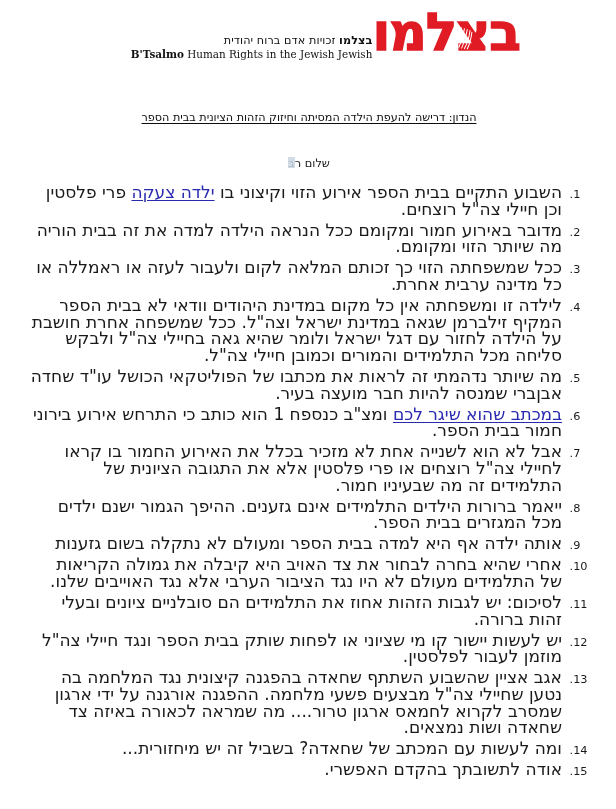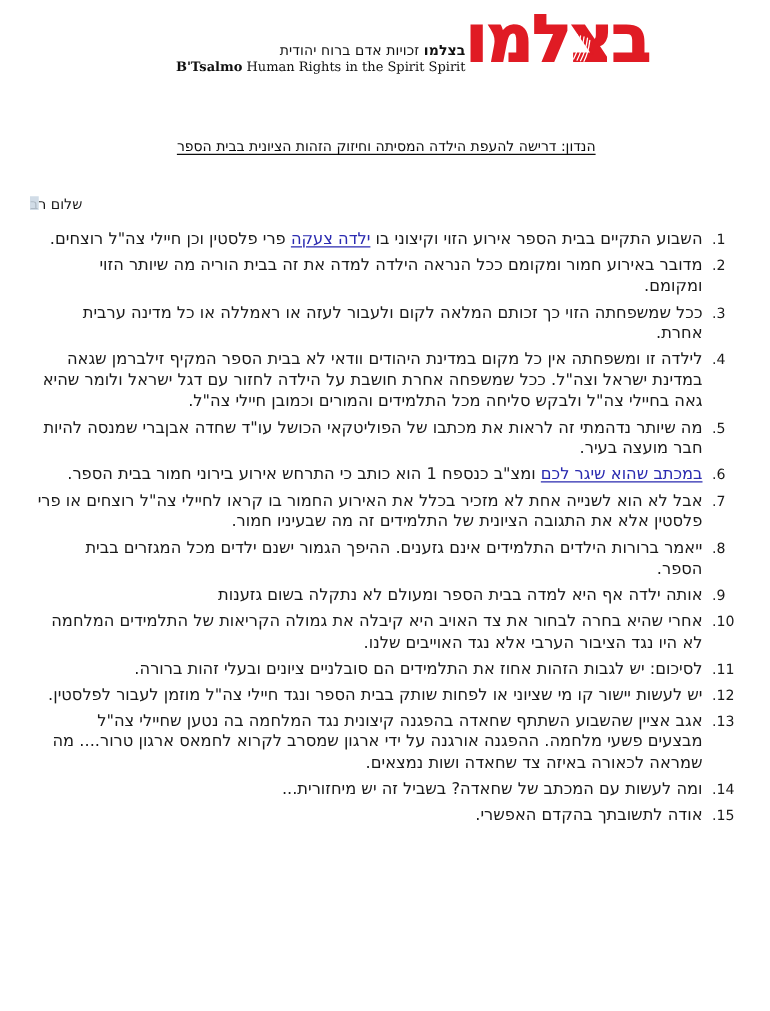--- a/index.html
+++ b/index.html
@@ -117,21 +117,21 @@
     text-align: center;
     font-size: 10.6px;
     font-style: italic;
     direction: rtl;
     color: #1a1a1a;
     white-space: nowrap;
   }
 
   .greeting {
     margin-top: 32px;
-    text-align: left;
+    text-align: center;
     font-size: 11.4px;
     direction: rtl;
     position: relative;
   }
   .caret-artifact {
     display: inline-block;
     width: 7px;
     height: 11px;
     background: #c9d6e3;
     vertical-align: -1px;
@@ -139,21 +139,21 @@
     opacity: .85;
   }
 
   ol.items {
     margin: 14px 0 0 0;
     padding: 0 28px 0 6px;
     direction: rtl;
     list-style-position: outside;
   }
   ol.items > li {
-    font-size: 13px;
+    font-size: 17px;
     line-height: 16.6px;
     margin-bottom: 4.5px;
     padding-right: 4px;
     color: #1a1a1a;
   }
   ol.items > li::marker {
     font-size: 11.3px;
     color: #1a1a1a;
   }
   a.doclink {
@@ -176,21 +176,21 @@
           <path d="M5 25 C8 19 10 13 11 5"></path>
           <path d="M8 26 C11 20 13 14 14 6"></path>
           <path d="M11 26.5 C14 21 16 15 17 7"></path>
           <path d="M14 27 C16.5 22 18 17 19 9"></path>
         </g>
       </svg>
     </div>
 
     <div class="tagline">
       <div class="tag-he"><b>בצלמו</b><span> זכויות אדם ברוח יהודית</span></div>
-      <div class="tag-en"><b>B'Tsalmo</b><span> Human Rights in the Spirit Spirit</span></div>
+      <div class="tag-en"><b>B'Tsalmo</b><span> Human Rights in the Jewish Jewish</span></div>
     </div>
 
   </div>
 </div>
 
 <div class="page">
 
 
   <div class="subject">הנדון: דרישה להעפת הילדה המסיתה  וחיזוק הזהות הציונית בבית הספר</div>
 
@@ -199,21 +199,21 @@
   <ol class="items">
       <li><span>השבוע התקיים בבית הספר אירוע הזוי וקיצוני בו </span><a class="doclink" href="#">ילדה צעקה</a><span> פרי פלסטין וכן חיילי צה"ל רוצחים.</span></li>
       <li><span>מדובר באירוע חמור ומקומם ככל הנראה הילדה למדה את זה בבית הוריה מה שיותר הזוי ומקומם.</span></li>
       <li><span>ככל שמשפחתה הזוי כך זכותם המלאה לקום ולעבור לעזה או ראמללה או כל מדינה ערבית אחרת.</span></li>
       <li><span>לילדה זו ומשפחתה אין כל מקום במדינת היהודים וודאי לא בבית הספר המקיף זילברמן שגאה במדינת ישראל וצה"ל. ככל שמשפחה אחרת חושבת על הילדה לחזור עם דגל ישראל ולומר שהיא גאה בחיילי צה"ל ולבקש סליחה מכל התלמידים והמורים וכמובן חיילי צה"ל.</span></li>
       <li><span>מה שיותר נדהמתי זה לראות את מכתבו של הפוליטקאי הכושל עו"ד שחדה אבןברי שמנסה להיות חבר מועצה בעיר.</span></li>
       <li><a class="doclink" href="#">במכתב שהוא שיגר לכם</a><span> ומצ"ב כנספח 1 הוא כותב כי התרחש אירוע בירוני חמור בבית הספר.</span></li>
       <li><span>אבל לא הוא לשנייה אחת לא מזכיר בכלל את האירוע החמור בו קראו לחיילי צה"ל רוצחים או פרי פלסטין אלא את התגובה הציונית של התלמידים זה מה שבעיניו חמור.</span></li>
       <li><span>ייאמר ברורות הילדים התלמידים אינם גזענים. ההיפך הגמור ישנם ילדים מכל המגזרים בבית הספר.</span></li>
       <li><span>אותה ילדה אף היא למדה בבית הספר ומעולם לא נתקלה בשום גזענות</span></li>
-      <li><span>אחרי שהיא בחרה לבחור את צד האויב היא קיבלה את גמולה הקריאות של התלמידים המלחמה לא היו נגד הציבור הערבי אלא נגד האוייבים שלנו.</span></li>
+      <li><span>אחרי שהיא בחרה לבחור את צד האויב היא קיבלה את גמולה הקריאות של התלמידים מעולם לא היו נגד הציבור הערבי אלא נגד האוייבים שלנו.</span></li>
       <li><span>לסיכום: יש לגבות הזהות אחוז את התלמידים הם סובלניים ציונים ובעלי זהות ברורה.</span></li>
       <li><span>יש לעשות יישור קו מי שציוני או לפחות שותק בבית הספר ונגד חיילי צה"ל מוזמן לעבור לפלסטין.</span></li>
       <li><span>אגב אציין שהשבוע השתתף שחאדה בהפגנה קיצונית נגד המלחמה בה נטען שחיילי צה"ל מבצעים פשעי מלחמה. ההפגנה אורגנה על ידי ארגון שמסרב לקרוא לחמאס ארגון טרור.... מה שמראה לכאורה  באיזה צד שחאדה ושות נמצאים.</span></li>
       <li><span>ומה לעשות עם המכתב של שחאדה? בשביל זה יש מיחזורית...</span></li>
       <li><span>אודה לתשובתך בהקדם האפשרי.</span></li>
     </ol>
 
 </div>
 
 </body></html>

